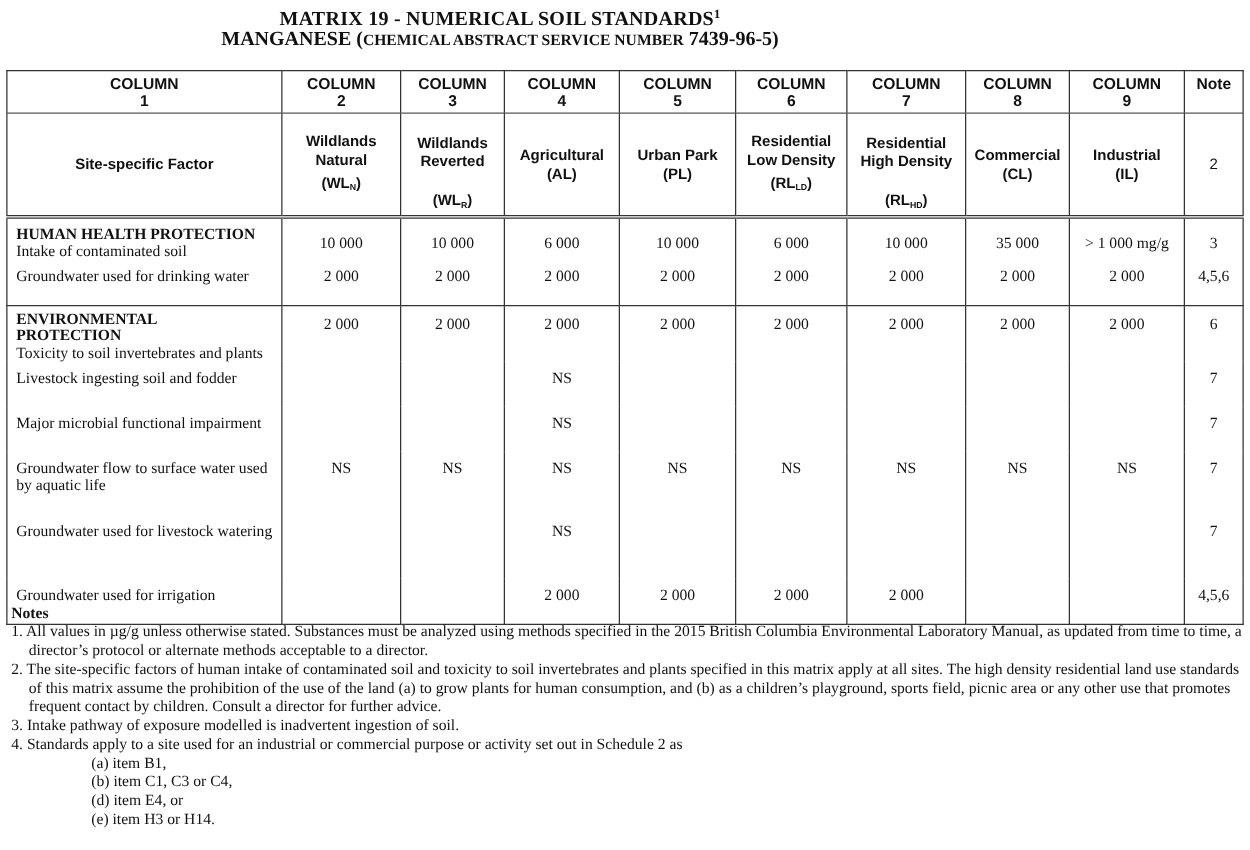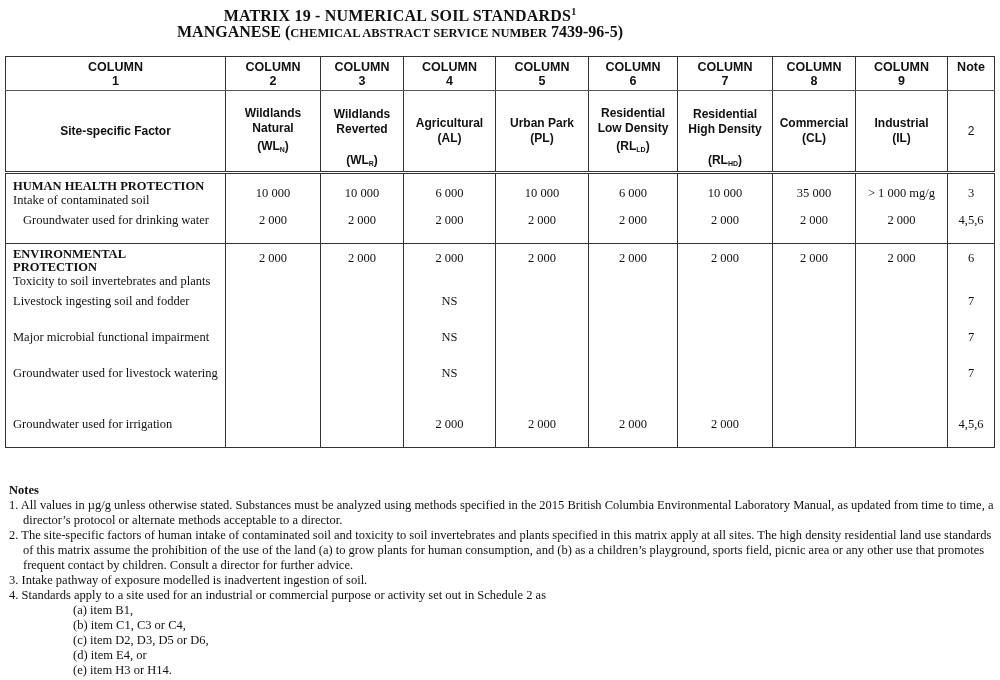--- a/index.html
+++ b/index.html
@@ -131,21 +131,21 @@
         <td class="cell" style="vertical-align: bottom; padding-top: 0px; padding-bottom: 6px;">10 000</td>
         <td class="cell" style="vertical-align: bottom; padding-top: 0px; padding-bottom: 6px;">6 000</td>
         <td class="cell" style="vertical-align: bottom; padding-top: 0px; padding-bottom: 6px;">10 000</td>
         <td class="cell" style="vertical-align: bottom; padding-top: 0px; padding-bottom: 6px;">6 000</td>
         <td class="cell" style="vertical-align: bottom; padding-top: 0px; padding-bottom: 6px;">10 000</td>
         <td class="cell" style="vertical-align: bottom; padding-top: 0px; padding-bottom: 6px;">35 000</td>
         <td class="cell" style="vertical-align: bottom; padding-top: 0px; padding-bottom: 6px;">&gt; 1 000 mg/g</td>
         <td class="cell" style="vertical-align: bottom; padding-top: 0px; padding-bottom: 6px;">3</td>
       </tr>
       <tr class="group">
-        <td class="factor" style="height: 30px; vertical-align: top; padding-top: 6px; padding-right: 6px; text-align: center;">
+        <td class="factor" style="height: 30px; vertical-align: top; padding-top: 6px; padding-right: 6px;">
           <div>Groundwater used for drinking water</div>
         </td>
         <td class="cell" style="vertical-align: top; padding-top: 6px; padding-bottom: 0px;">2 000</td>
         <td class="cell" style="vertical-align: top; padding-top: 6px; padding-bottom: 0px;">2 000</td>
         <td class="cell" style="vertical-align: top; padding-top: 6px; padding-bottom: 0px;">2 000</td>
         <td class="cell" style="vertical-align: top; padding-top: 6px; padding-bottom: 0px;">2 000</td>
         <td class="cell" style="vertical-align: top; padding-top: 6px; padding-bottom: 0px;">2 000</td>
         <td class="cell" style="vertical-align: top; padding-top: 6px; padding-bottom: 0px;">2 000</td>
         <td class="cell" style="vertical-align: top; padding-top: 6px; padding-bottom: 0px;">2 000</td>
         <td class="cell" style="vertical-align: top; padding-top: 6px; padding-bottom: 0px;">2 000</td>
@@ -185,20 +185,34 @@
           <div>Major microbial functional impairment</div>
         </td>
         <td class="cell" style="vertical-align: top; padding-top: 6px; padding-bottom: 0px;"></td>
         <td class="cell" style="vertical-align: top; padding-top: 6px; padding-bottom: 0px;"></td>
         <td class="cell" style="vertical-align: top; padding-top: 6px; padding-bottom: 0px;">NS</td>
         <td class="cell" style="vertical-align: top; padding-top: 6px; padding-bottom: 0px;"></td>
         <td class="cell" style="vertical-align: top; padding-top: 6px; padding-bottom: 0px;"></td>
         <td class="cell" style="vertical-align: top; padding-top: 6px; padding-bottom: 0px;"></td>
         <td class="cell" style="vertical-align: top; padding-top: 6px; padding-bottom: 0px;"></td>
         <td class="cell" style="vertical-align: top; padding-top: 6px; padding-bottom: 0px;"></td>
+        <td class="cell" style="vertical-align: top; padding-top: 6px; padding-bottom: 0px;">7</td>
+      </tr>
+      <tr>
+        <td class="factor" style="height: 45px; vertical-align: top; padding-top: 6px; padding-right: 6px;">
+          <div>Groundwater flow to surface water used by aquatic life</div>
+        </td>
+        <td class="cell" style="vertical-align: top; padding-top: 6px; padding-bottom: 0px;">NS</td>
+        <td class="cell" style="vertical-align: top; padding-top: 6px; padding-bottom: 0px;">NS</td>
+        <td class="cell" style="vertical-align: top; padding-top: 6px; padding-bottom: 0px;">NS</td>
+        <td class="cell" style="vertical-align: top; padding-top: 6px; padding-bottom: 0px;">NS</td>
+        <td class="cell" style="vertical-align: top; padding-top: 6px; padding-bottom: 0px;">NS</td>
+        <td class="cell" style="vertical-align: top; padding-top: 6px; padding-bottom: 0px;">NS</td>
+        <td class="cell" style="vertical-align: top; padding-top: 6px; padding-bottom: 0px;">NS</td>
+        <td class="cell" style="vertical-align: top; padding-top: 6px; padding-bottom: 0px;">NS</td>
         <td class="cell" style="vertical-align: top; padding-top: 6px; padding-bottom: 0px;">7</td>
       </tr>
       <tr>
         <td class="factor" style="height: 45px; vertical-align: top; padding-top: 6px; padding-right: 6px;">
           <div>Groundwater used for livestock watering</div>
         </td>
         <td class="cell" style="vertical-align: top; padding-top: 6px; padding-bottom: 0px;"></td>
         <td class="cell" style="vertical-align: top; padding-top: 6px; padding-bottom: 0px;"></td>
         <td class="cell" style="vertical-align: top; padding-top: 6px; padding-bottom: 0px;">NS</td>
         <td class="cell" style="vertical-align: top; padding-top: 6px; padding-bottom: 0px;"></td>
@@ -226,16 +240,15 @@
 </table>
 
 <div class="notes">
   <div class="nh">Notes</div>
   <div class="ni">1. All values in µg/g unless otherwise stated.  Substances must be analyzed using methods specified in the 2015 British Columbia Environmental Laboratory Manual, as updated from time to time, a director’s protocol or alternate methods acceptable to a director.</div>
   <div class="ni">2. The site-specific factors of human intake of contaminated soil and toxicity to soil invertebrates and plants specified in this matrix apply at all sites. The high density residential land use standards of this matrix assume the prohibition of the use of the land (a) to grow plants for human consumption, and (b) as a children’s playground, sports field, picnic area or any other use that promotes frequent contact by children. Consult a director for further advice.</div>
   <div class="ni">3. Intake pathway of exposure modelled is inadvertent ingestion of soil.</div>
   <div class="ni">4. Standards apply to a site used for an industrial or commercial purpose or activity set out in Schedule 2 as</div>
   <div class="sub-item">(a)  item B1,</div>
   <div class="sub-item">(b)  item C1, C3 or C4,</div>
-  <div class="sub-item">(c)  item D2, D3, D5 or D6,</div>
   <div class="sub-item">(d)  item E4, or</div>
   <div class="sub-item">(e)  item H3 or H14.</div>
 </div>
 
 </body></html>

